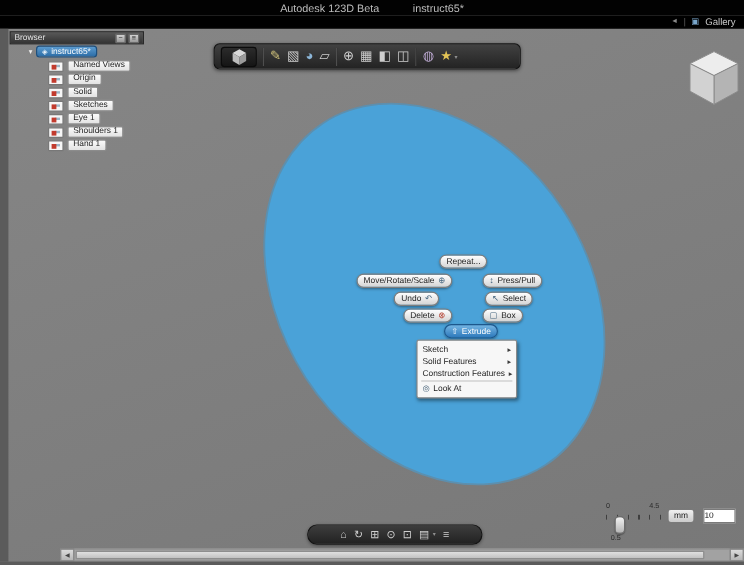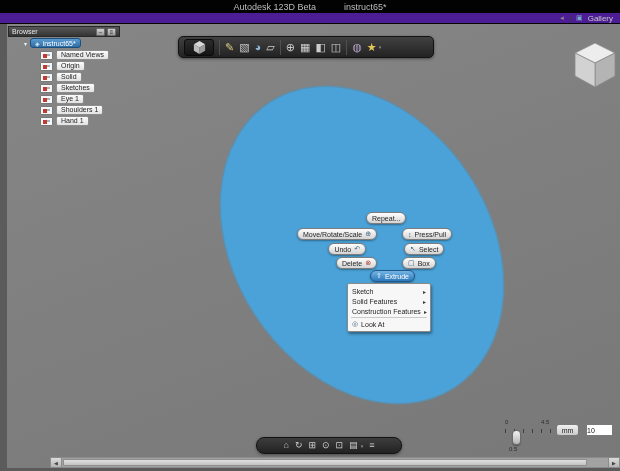--- a/index.html
+++ b/index.html
@@ -1,21 +1,21 @@
 <!DOCTYPE html>
 <html><head>
 <meta charset="utf-8">
 <style>
   *{box-sizing:border-box;margin:0;padding:0}
   body{width:620px;height:471px;overflow:hidden;font-family:"Liberation Sans",sans-serif;background:#7e7e7e}
   .page{position:relative;width:620px;height:400px}
   .abs{position:absolute}
 
   .titlebar{left:0;top:0;width:620px;height:13px;background:#020202;display:flex;justify-content:center;align-items:center;gap:28px;font-size:9px;color:#bdbdbd}
-  .gallerybar{left:0;top:13px;width:620px;height:11px;background:#4c1d95;border-bottom:1px solid #060606;display:flex;justify-content:flex-end;align-items:center;gap:5px;padding-right:7px;font-size:8px;color:#c8c8c8}
+  .gallerybar{left:0;top:13px;width:620px;height:11px;background:#000000;border-bottom:1px solid #060606;display:flex;justify-content:flex-end;align-items:center;gap:5px;padding-right:7px;font-size:8px;color:#c8c8c8}
   .gb-back{color:#8a8a8a;font-size:6px}
   .gb-sep{width:1px;height:7px;background:#3a3a3a}
   .gb-ico{color:#7aa7cc;font-size:7px}
 
   .canvas{left:0;top:24px;width:620px;height:444px;background:linear-gradient(160deg,#868686,#787878)}
   .leftstrip{left:0;top:24px;width:7px;height:444px;background:#5b5b5b}
   .bottomstrip{left:0;top:468px;width:620px;height:3px;background:#5b5b5b}
 
   .browser-header{left:8px;top:26px;width:112px;height:11px;background:linear-gradient(#585858,#343434);border:1px solid #282828;display:flex;align-items:center;gap:2px;padding:0 3px;color:#e6e6e6;font-size:7px}
   .bh-label{flex:1}

